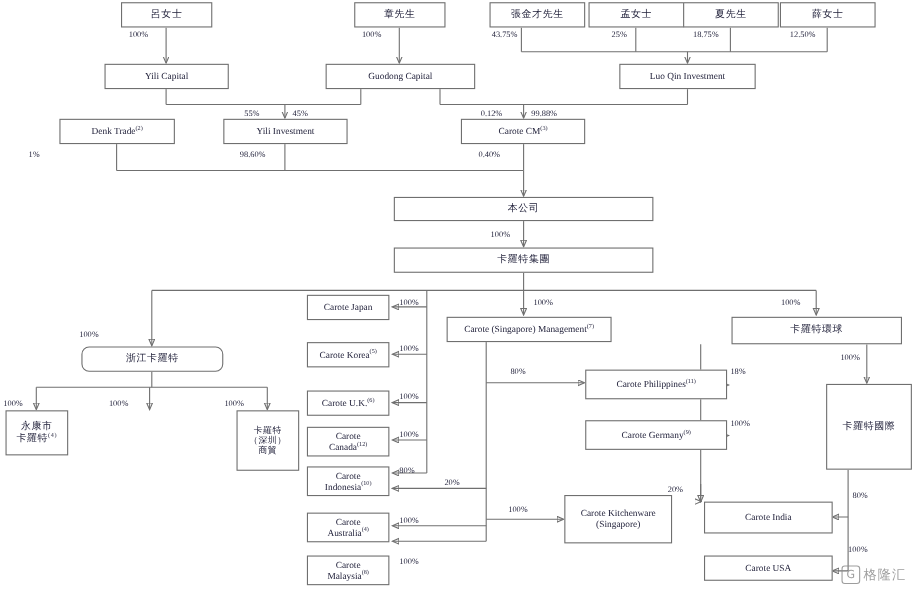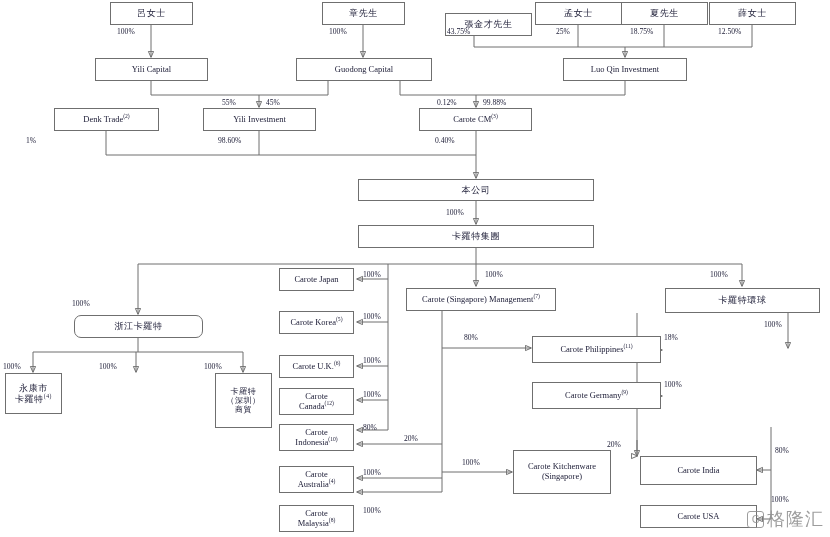--- a/index.html
+++ b/index.html
@@ -31,21 +31,21 @@
   .wm{
     position:absolute;right:6px;bottom:6px;z-index:9;
     display:flex;align-items:center;gap:3px;opacity:.85;
   }
   .wm .wmlogo{
     width:15px;height:15px;border:1.6px solid #8d8d8d;border-radius:3px;
     color:#8d8d8d;font-size:10px;display:flex;align-items:center;
     justify-content:center;font-family:"DejaVu Sans",sans-serif;
   }
   .wm .wmtxt{
-    color:#8d8d8d;font-size:18px;letter-spacing:1px;
+    color:#8d8d8d;font-size:12px;letter-spacing:1px;
     font-family:"DejaVu Sans","Liberation Sans",sans-serif;
   }
 </style>
 </head>
 <body>
 
 <div id="chart">
 
   <svg class="wires" viewBox="0 0 830 537" xmlns="http://www.w3.org/2000/svg">
     <defs>
@@ -120,21 +120,21 @@
     <line x1="771" y1="470" x2="757" y2="470" marker-end="url(#ah)"></line>
     <line x1="771" y1="519" x2="757" y2="519" marker-end="url(#ah)"></line>
   </svg>
 
   <div class="box cn" style="left:110px;top:2px;width:83px;height:23px;">
     <span class="lbl">呂女士</span>
   </div>
   <div class="box cn" style="left:322px;top:2px;width:83px;height:23px;">
     <span class="lbl">章先生</span>
   </div>
-  <div class="box cn" style="left:445px;top:13px;width:87px;height:23px;">
+  <div class="box cn" style="left:445px;top:2px;width:87px;height:23px;">
     <span class="lbl">張金才先生</span>
   </div>
   <div class="box cn" style="left:535px;top:2px;width:87px;height:23px;">
     <span class="lbl">孟女士</span>
   </div>
   <div class="box cn" style="left:621px;top:2px;width:87px;height:23px;">
     <span class="lbl">夏先生</span>
   </div>
   <div class="box cn" style="left:709px;top:2px;width:87px;height:23px;">
     <span class="lbl">薛女士</span>
@@ -262,20 +262,23 @@
 
   <div class="pct" style="left:664px;top:333px;">18%</div>
   <div class="pct" style="left:664px;top:380px;">100%</div>
   <div class="pct" style="left:607px;top:440px;">20%</div>
 
   <div class="box cn" style="left:665px;top:288px;width:155px;height:25px;">
     <span class="lbl">卡羅特環球</span>
   </div>
   <div class="pct" style="left:764px;top:320px;">100%</div>
 
+  <div class="box cn" style="left:751px;top:349px;width:78px;height:78px;">
+    <span class="lbl">卡羅特國際</span>
+  </div>
 
   <div class="pct" style="left:775px;top:446px;">80%</div>
   <div class="pct" style="left:771px;top:495px;">100%</div>
 
   <div class="box" style="left:640px;top:456px;width:117px;height:29px;">
     <span class="lbl">Carote India</span>
   </div>
   <div class="box" style="left:640px;top:505px;width:117px;height:23px;">
     <span class="lbl">Carote USA</span>
   </div>

